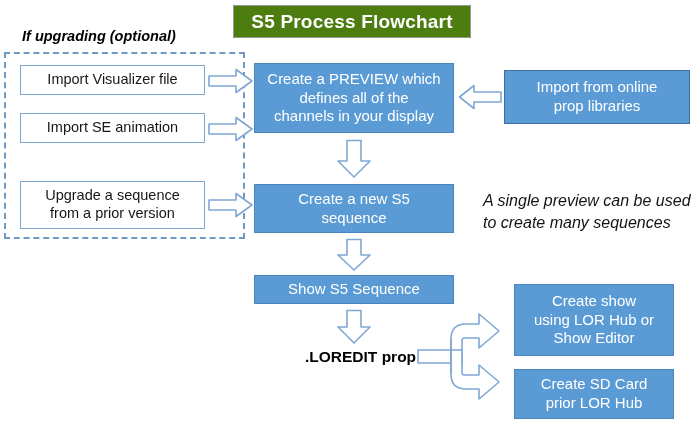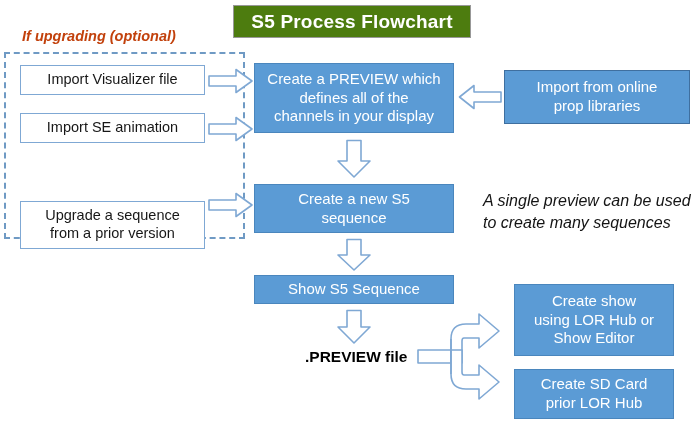--- a/index.html
+++ b/index.html
@@ -54,21 +54,21 @@
     border: 2px dashed #6f9ac4;
     box-sizing: border-box;
   }
   .group-caption {
     position: absolute;
     left: 22px;
     top: 28px;
     font-size: 14.5px;
     font-style: italic;
     font-weight: bold;
-    color: #c2410c;
+    color: #000000;
     white-space: nowrap;
   }
 
   
   .wbox {
     position: absolute;
     background: #ffffff;
     border: 1.5px solid #7fa8d4;
     box-sizing: border-box;
     display: flex;
@@ -131,21 +131,21 @@
     <span>S5 Process Flowchart</span>
   </div>
 
   <div class="group-caption">If upgrading (optional)</div>
   <div class="dashed-group"></div>
 
   <div class="wbox" style="left:20px; top:65px; width:185px; height:30px;">Import Visualizer file</div>
 
   <div class="wbox" style="left:20px; top:113px; width:185px; height:30px;">Import SE animation</div>
 
-  <div class="wbox" style="left:20px; top:181px; width:185px; height:48px; white-space:pre-line;margin-top:20px;">Upgrade a sequence
+  <div class="wbox" style="left:20px; top:181px; width:185px; height:48px; white-space:pre-line;">Upgrade a sequence
 from a prior version</div>
 
   <div class="arrow" style="left:208px; top:68px;">
     <svg width="46" height="26" viewBox="0 0 46 26">
       <path d="M1 8 H28 V1.5 L44 13 L28 24.5 V18 H1 Z" fill="#ffffff" stroke="#7fa8d4" stroke-width="1.6" stroke-linejoin="round"></path>
     </svg>
   </div>
 
   <div class="arrow" style="left:208px; top:116px;">
     <svg width="46" height="26" viewBox="0 0 46 26">
@@ -191,21 +191,21 @@
 
   <div class="arrow" style="left:336px; top:309px;">
     <svg width="36" height="36" viewBox="0 0 36 36">
       <path d="M11 1.5 H25 V18 H34 L18 34 L2 18 H11 Z" fill="#ffffff" stroke="#7fa8d4" stroke-width="1.6" stroke-linejoin="round"></path>
     </svg>
   </div>
 
   <div class="note" style="left:483px; top:190px; width:215px;">A single preview can be used
 to create many sequences</div>
 
-  <div class="loredit" style="left:305px; top:348px;">.PREVIEW file</div>
+  <div class="loredit" style="left:305px; top:348px;">.LOREDIT prop</div>
 
   <div class="arrow" style="left:417px; top:306px;">
     <svg width="95" height="96" viewBox="0 0 95 96">
 
       <path d="M1 44 H34 V57 H1 Z" fill="#ffffff" stroke="#7fa8d4" stroke-width="1.6" stroke-linejoin="round"></path>
 
       <path d="M34 44 V33 Q34 18 49 18 H62 V8 L82 25 L62 42 V32 H47 Q45 32 45 35 V57 H34 Z" fill="#ffffff" stroke="#7fa8d4" stroke-width="1.6" stroke-linejoin="round"></path>
 
       <path d="M34 57 V68 Q34 83 49 83 H62 V93 L82 76 L62 59 V69 H47 Q45 69 45 66 V44 H34 Z" fill="#ffffff" stroke="#7fa8d4" stroke-width="1.6" stroke-linejoin="round"></path>
 

